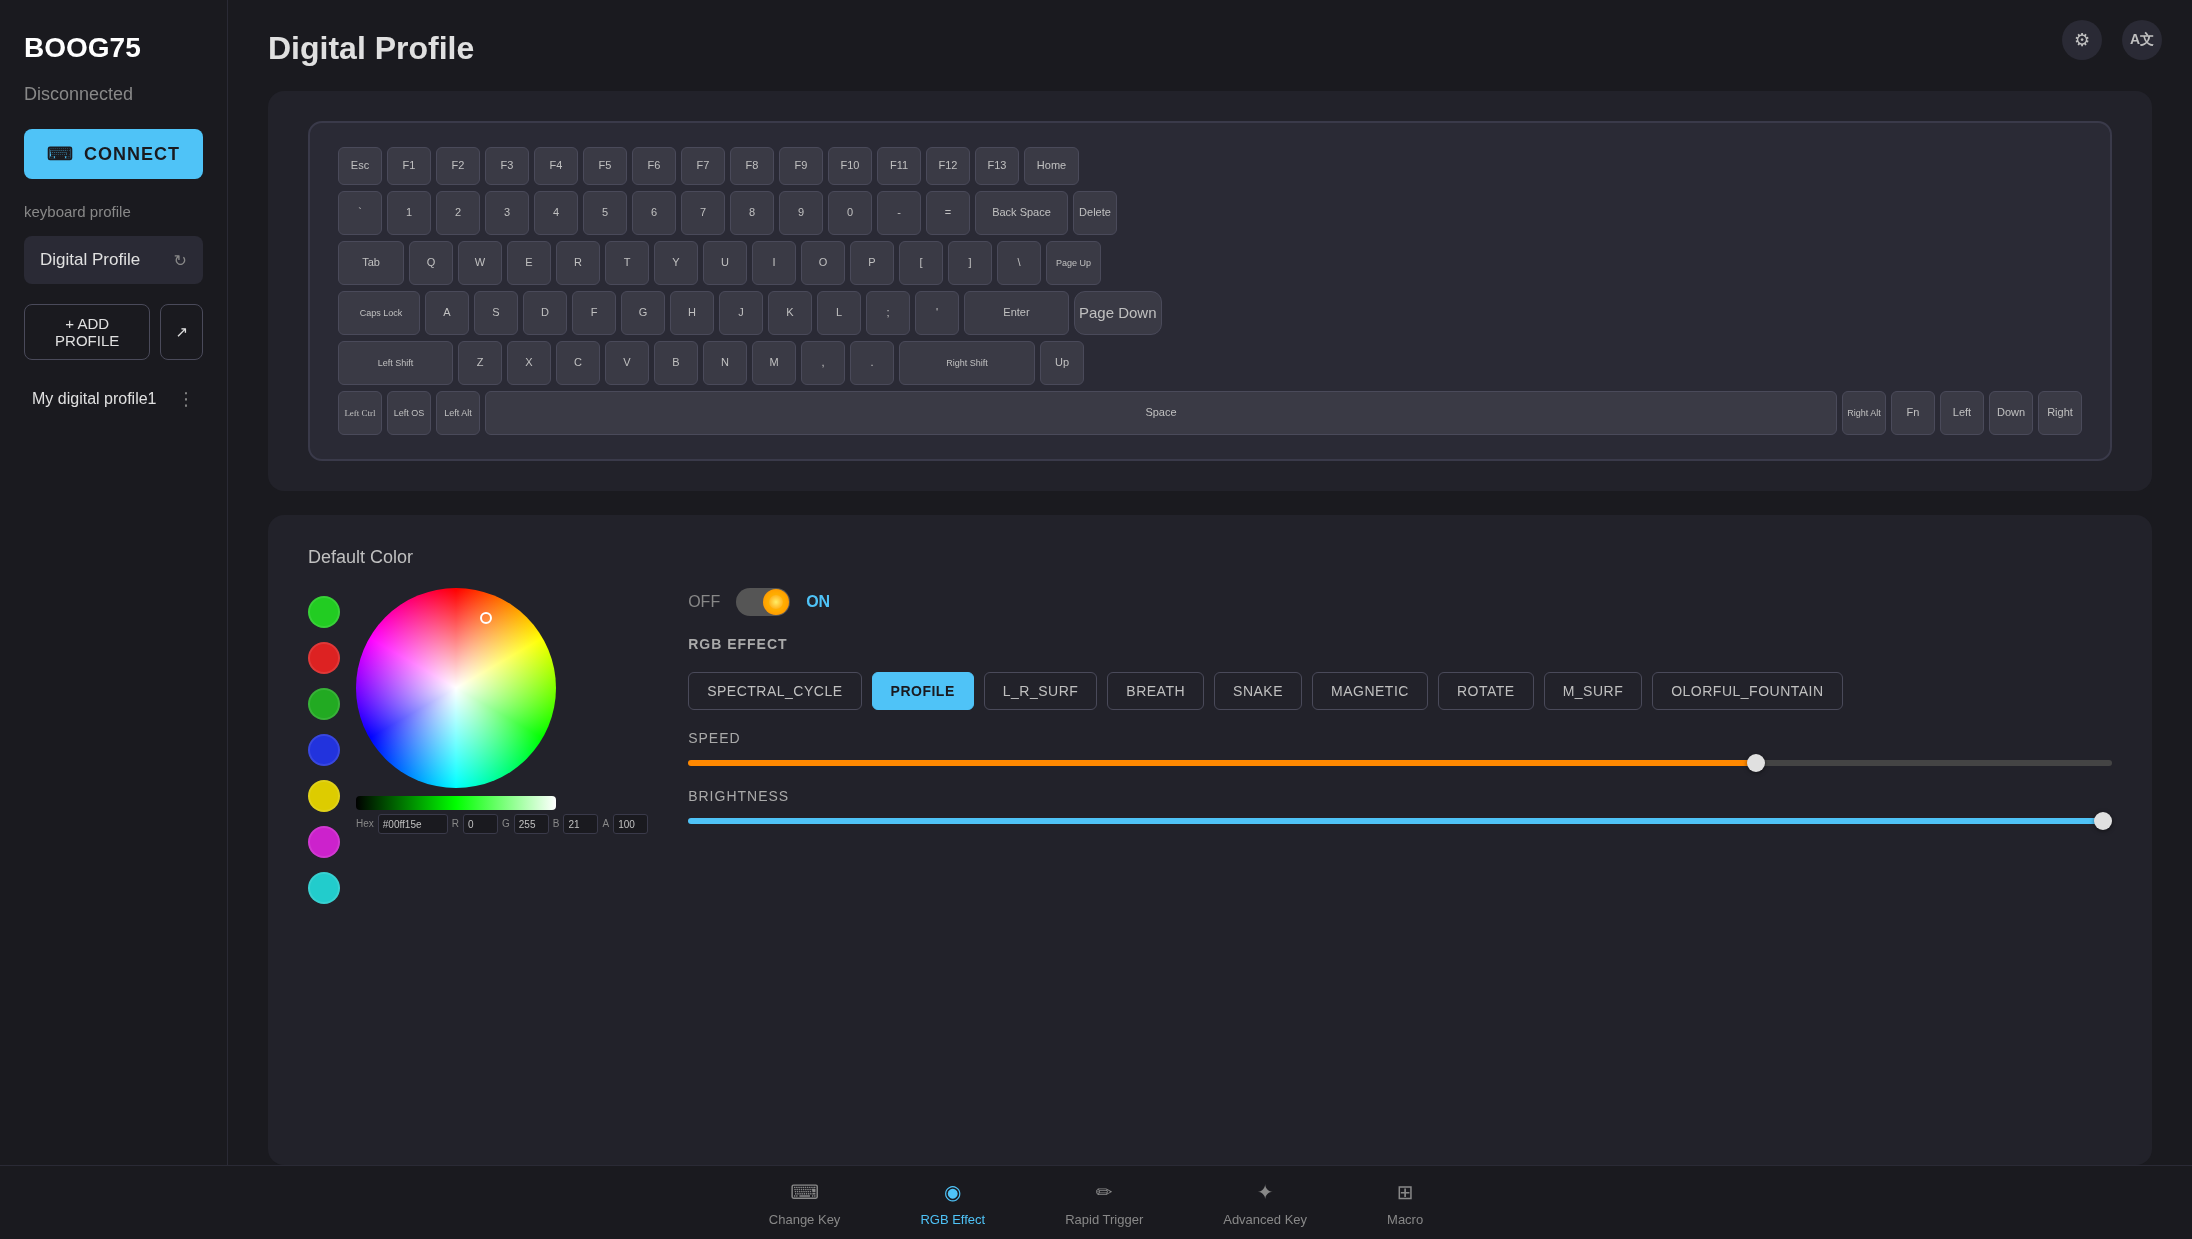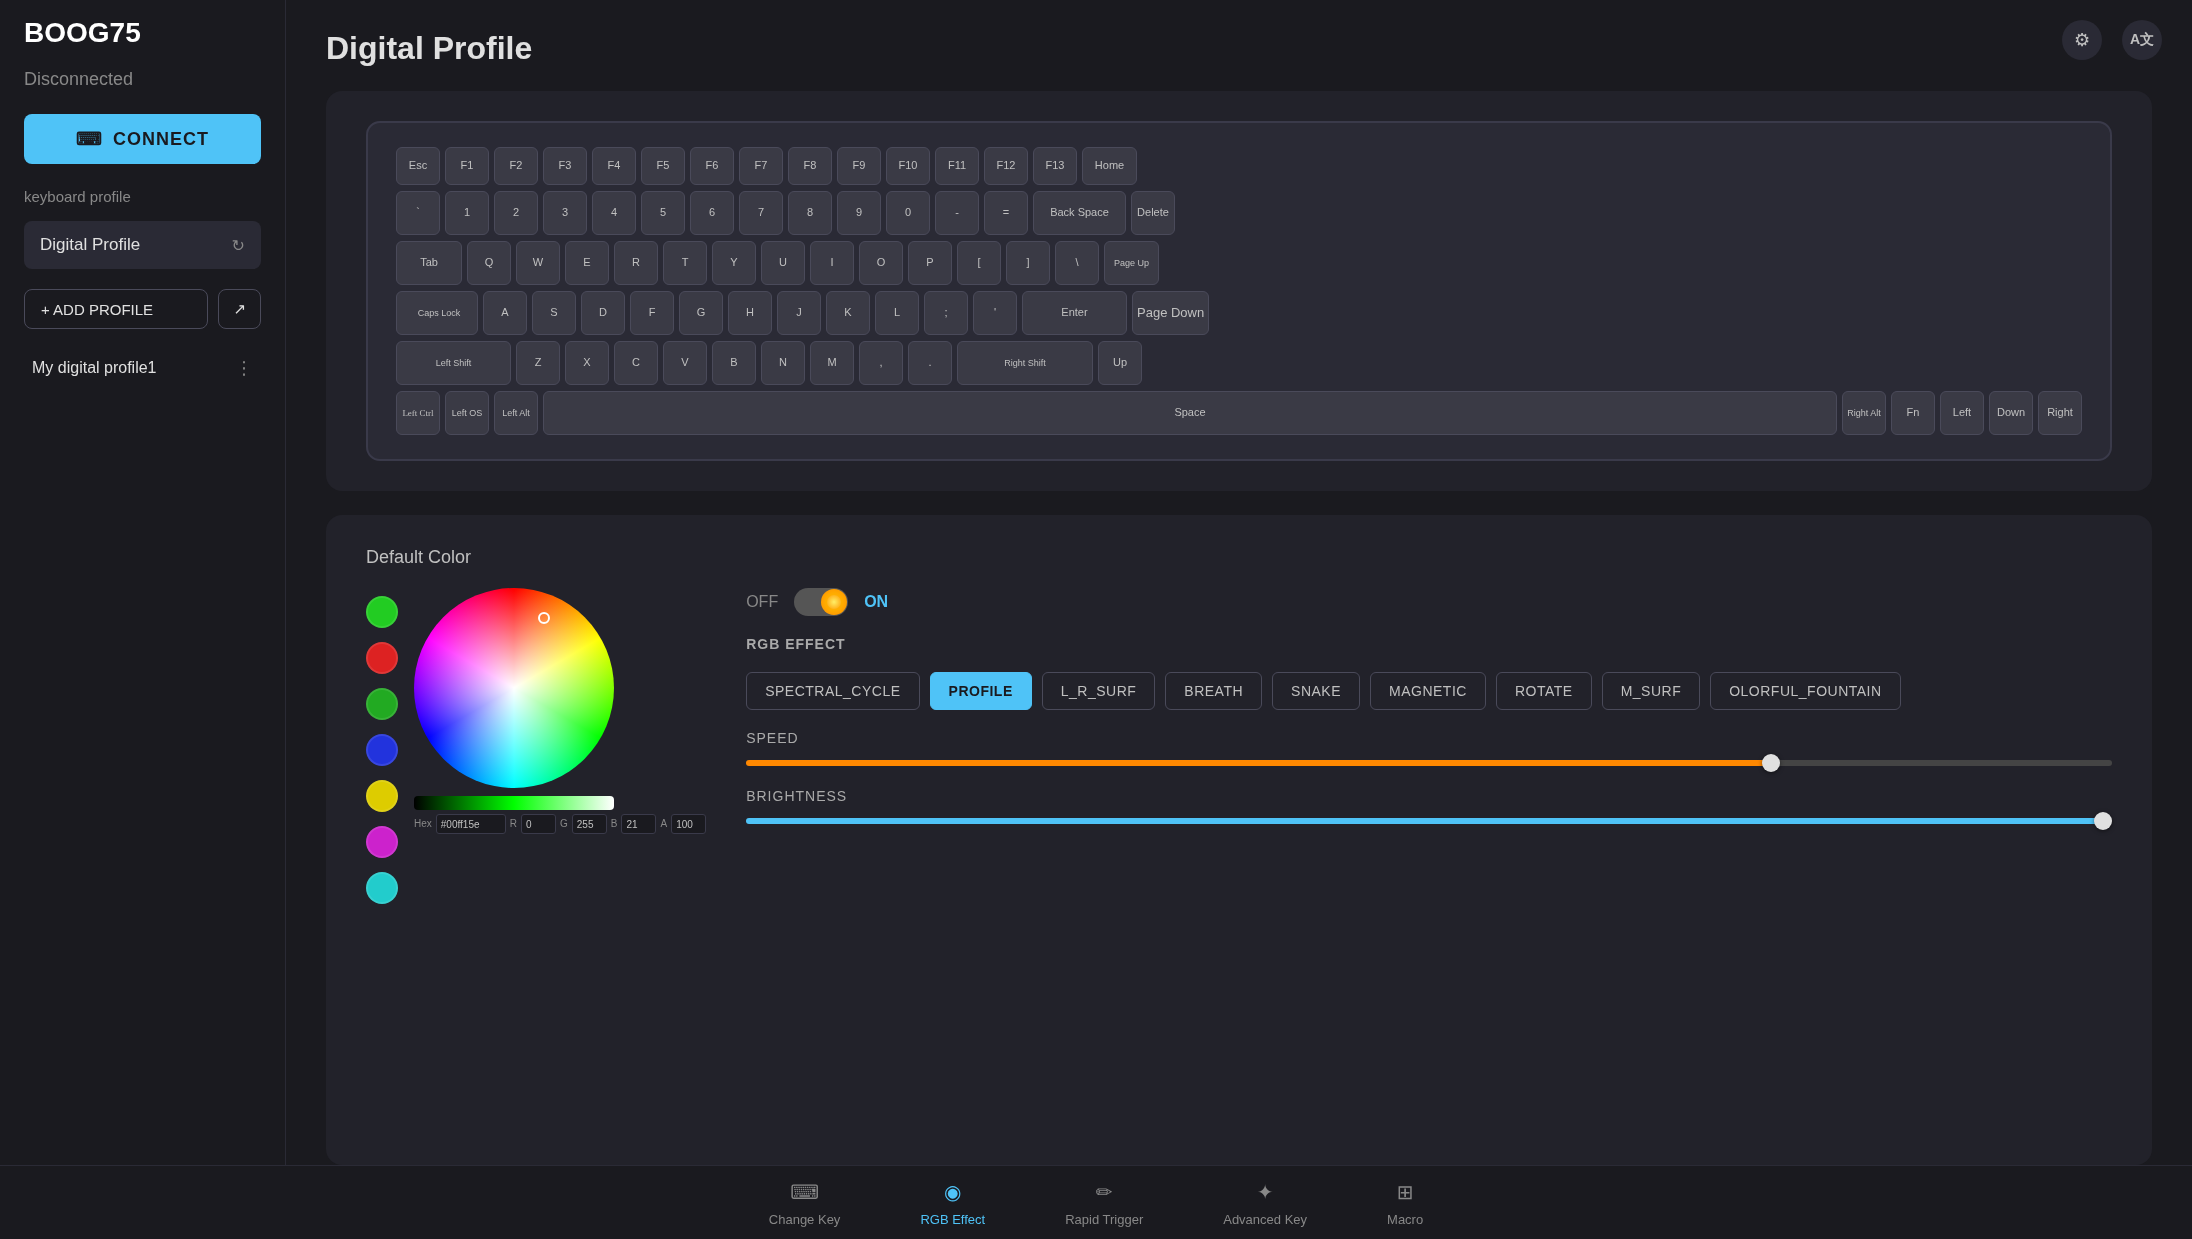--- a/index.html
+++ b/index.html
@@ -22,23 +22,23 @@
     }
 
     .main-layout {
       display: flex;
       flex: 1;
       overflow: hidden;
     }
 
     
     .sidebar {
-      width: 286px;
+      width: 228px;
       background: #1a1a1f;
-      padding: 17px 24px;
+      padding: 32px 24px;
       display: flex;
       flex-direction: column;
       gap: 16px;
       border-right: 1px solid #2a2a35;
       flex-shrink: 0;
     }
 
     .app-title {
       font-size: 28px;
       font-weight: 700;
@@ -620,21 +620,21 @@
               <div class="key">D</div>
               <div class="key">F</div>
               <div class="key">G</div>
               <div class="key">H</div>
               <div class="key">J</div>
               <div class="key">K</div>
               <div class="key">L</div>
               <div class="key">;</div>
               <div class="key">'</div>
               <div class="key key-enter">Enter</div>
-              <div class="key key-home" style="font-size:13px;">Page Down</div>
+              <div class="key key-home" style="font-size:15px;border-radius:11px;">Page Down</div>
             </div>
 
             <div class="key-row">
               <div class="key key-lshift" style="font-size:9px;">Left Shift</div>
               <div class="key">Z</div>
               <div class="key">X</div>
               <div class="key">C</div>
               <div class="key">V</div>
               <div class="key">B</div>
               <div class="key">N</div>

